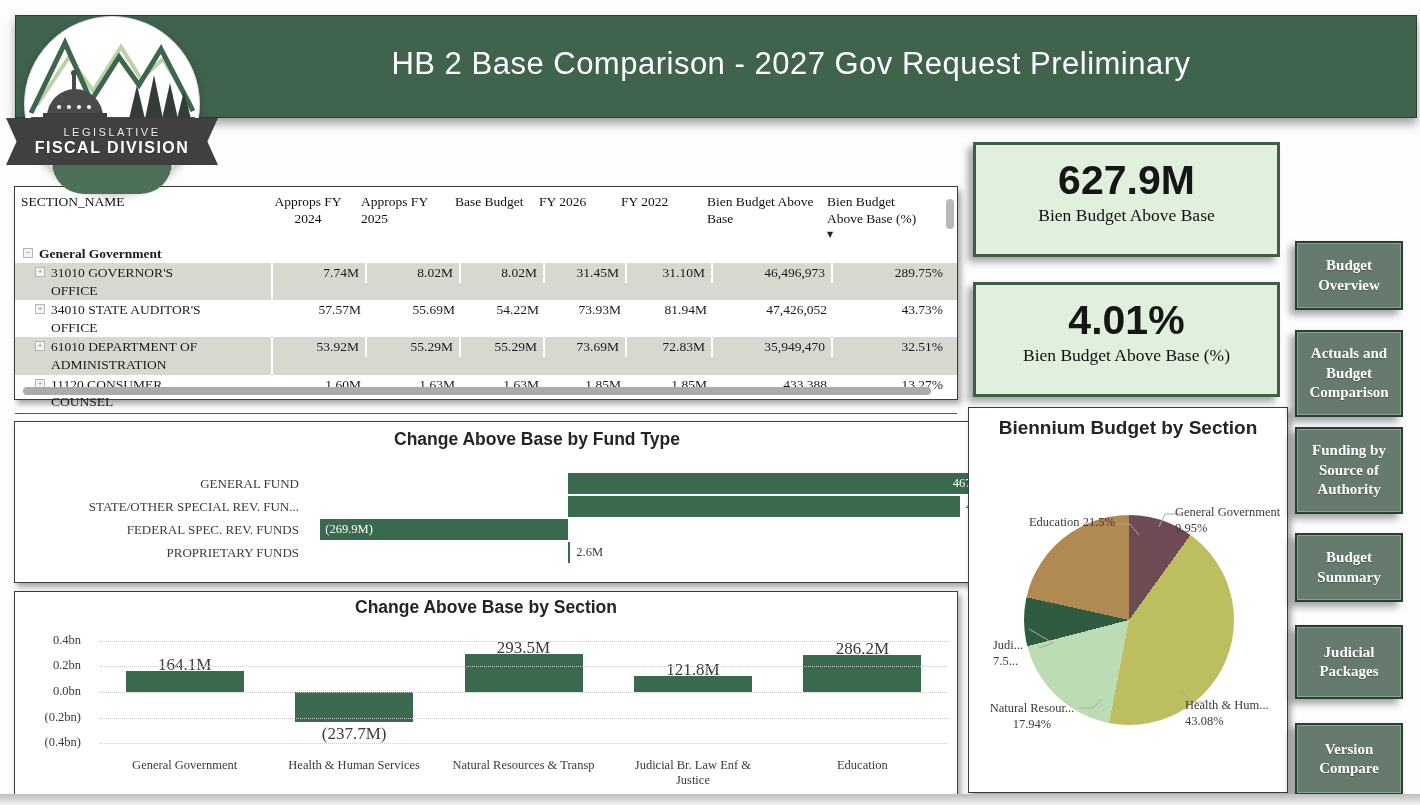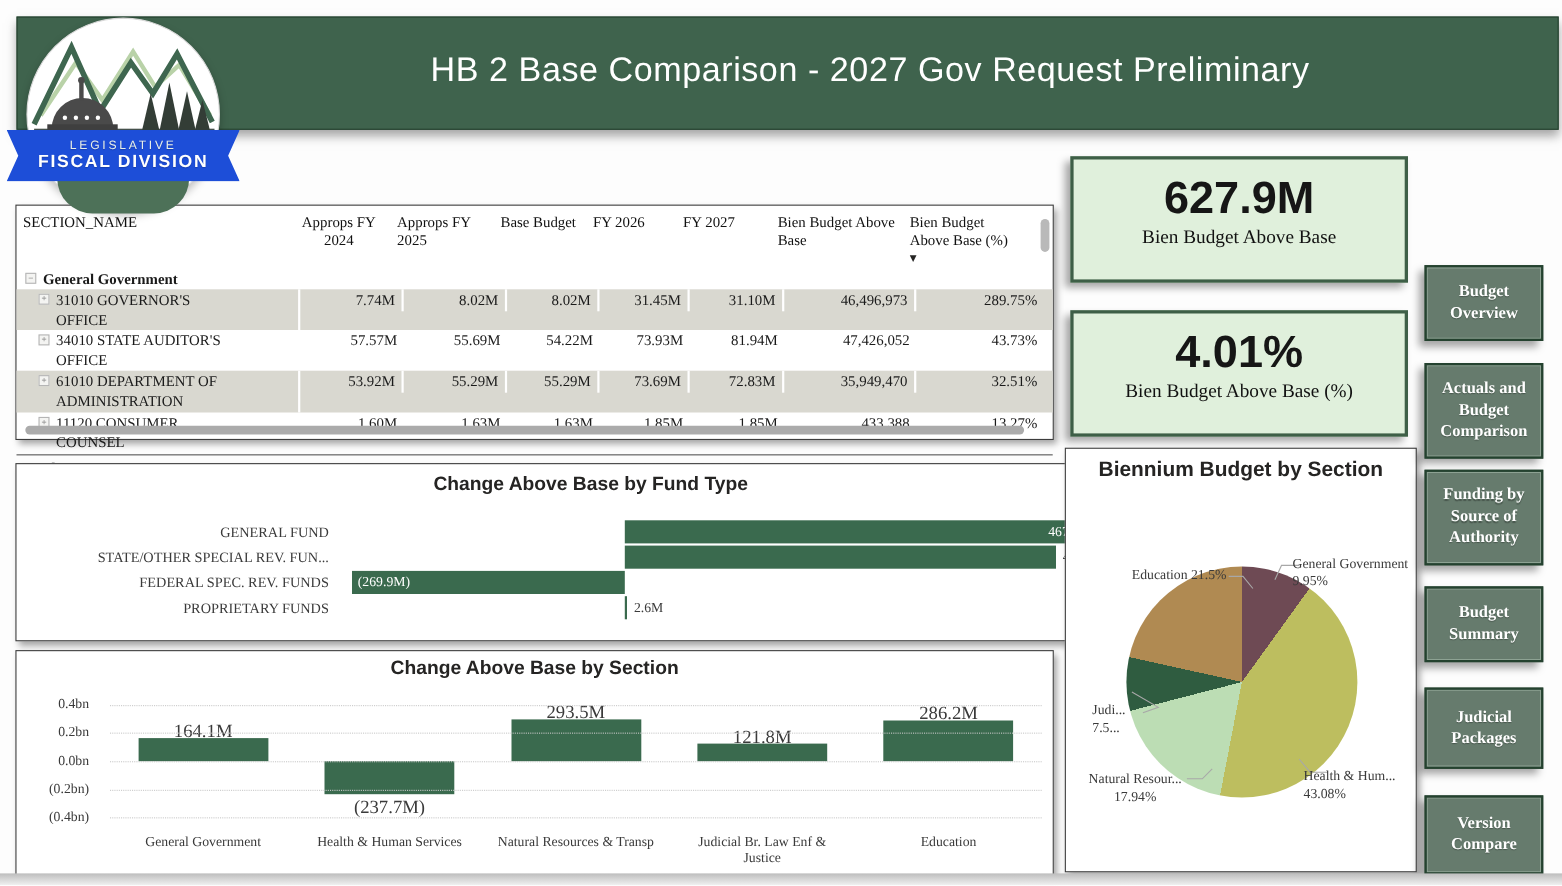--- a/index.html
+++ b/index.html
@@ -34,21 +34,21 @@
     position:absolute; left:4px; top:2px; width:176px; height:176px;
     border-radius:50%; background:#fff; border:1px solid #d9d9d9; overflow:hidden;
     box-shadow:0 4px 8px rgba(0,0,0,.25);
   }
   .logo-bottom {
     position:absolute; left:32px; top:148px; width:120px; height:32px;
     background:#4D7158; border-radius:0 0 60px 60px; z-index:2;
   }
   .banner {
     position:absolute; left:-14px; top:104px; width:212px; height:47px;
-    background:#1d4ed8; z-index:3;
+    background:#404040; z-index:3;
     clip-path:polygon(0% 0%,100% 0%,95% 50%,100% 100%,0% 100%,5% 50%);
     display:flex; flex-direction:column; align-items:center; justify-content:center;
     font-family:"Liberation Sans","DejaVu Sans",sans-serif; color:#fff;
     text-shadow:0 1px 1px rgba(0,0,0,.2);
   }
   .banner .l1 { font-size:11px; letter-spacing:2.5px; color:#e8efe8; }
   .banner .l2 { font-size:16px; font-weight:bold; letter-spacing:1.5px; margin-top:1px; }
 
   
   .panel {
@@ -188,21 +188,21 @@
     </div>
   </div>
 
   <div class="panel table-panel">
     <div class="t-header">
         <div class="hcell c0"><span>SECTION_NAME</span></div>
         <div class="hcell c1"><span>Approps FY 2024</span></div>
         <div class="hcell c2"><span>Approps FY 2025</span></div>
         <div class="hcell c3"><span>Base Budget</span></div>
         <div class="hcell c4"><span>FY 2026</span></div>
-        <div class="hcell c5"><span>FY 2027</span></div>
+        <div class="hcell c5"><span>FY 2022</span></div>
         <div class="hcell c6"><span>Bien Budget Above Base</span></div>
         <div class="hcell c7"><span>Bien Budget Above Base (%)</span><span class="sort">▼</span></div>
       </div>
     <div>
         <div class="t-row group-row">
           <div class="cell c0 name-cell">
             <span class="expbox">−</span>
             <span class="txt">General Government</span>
           </div>
         </div>

